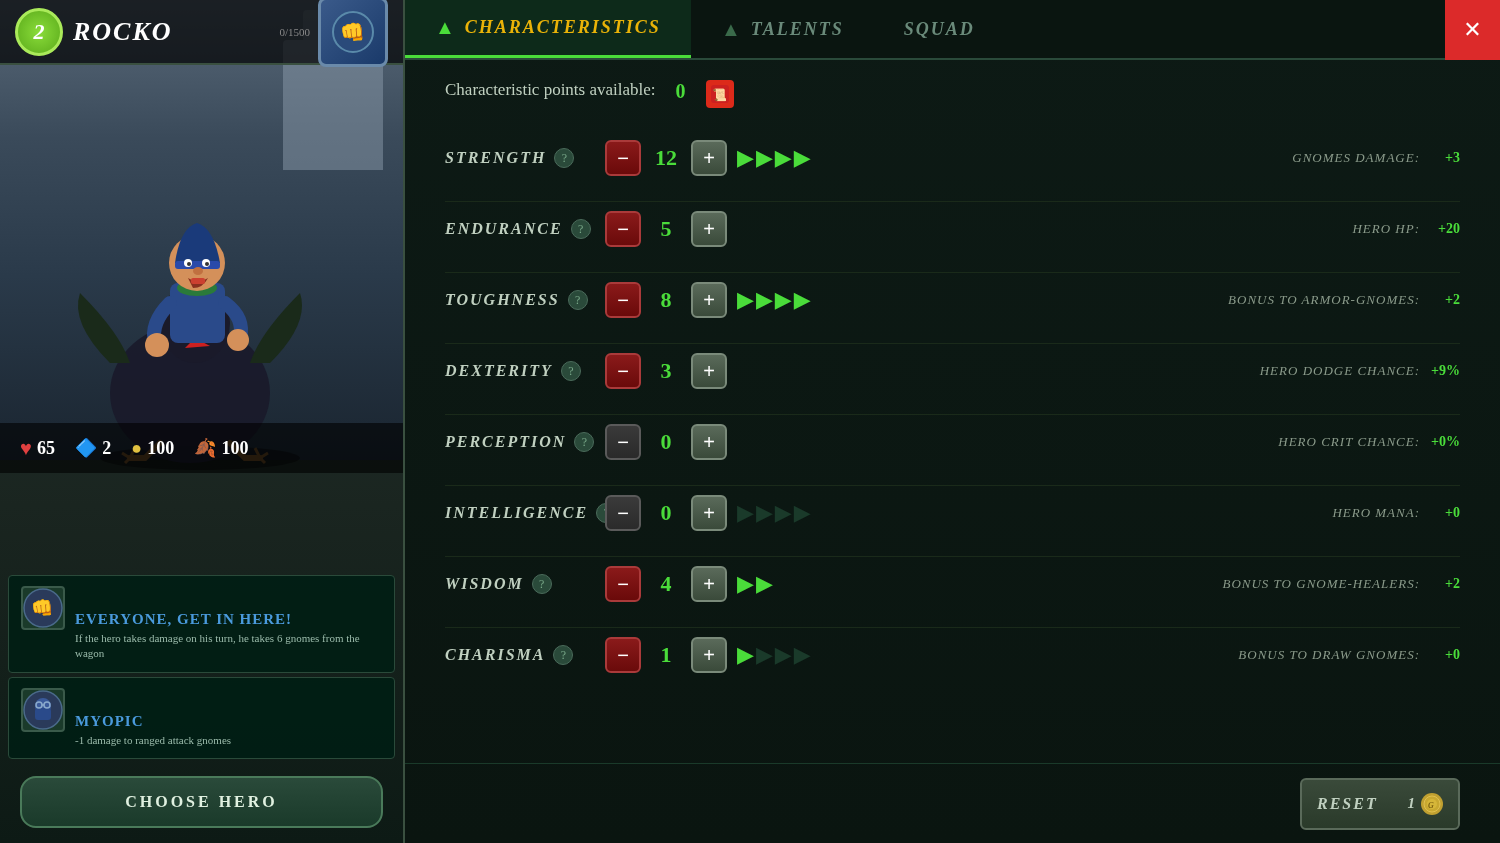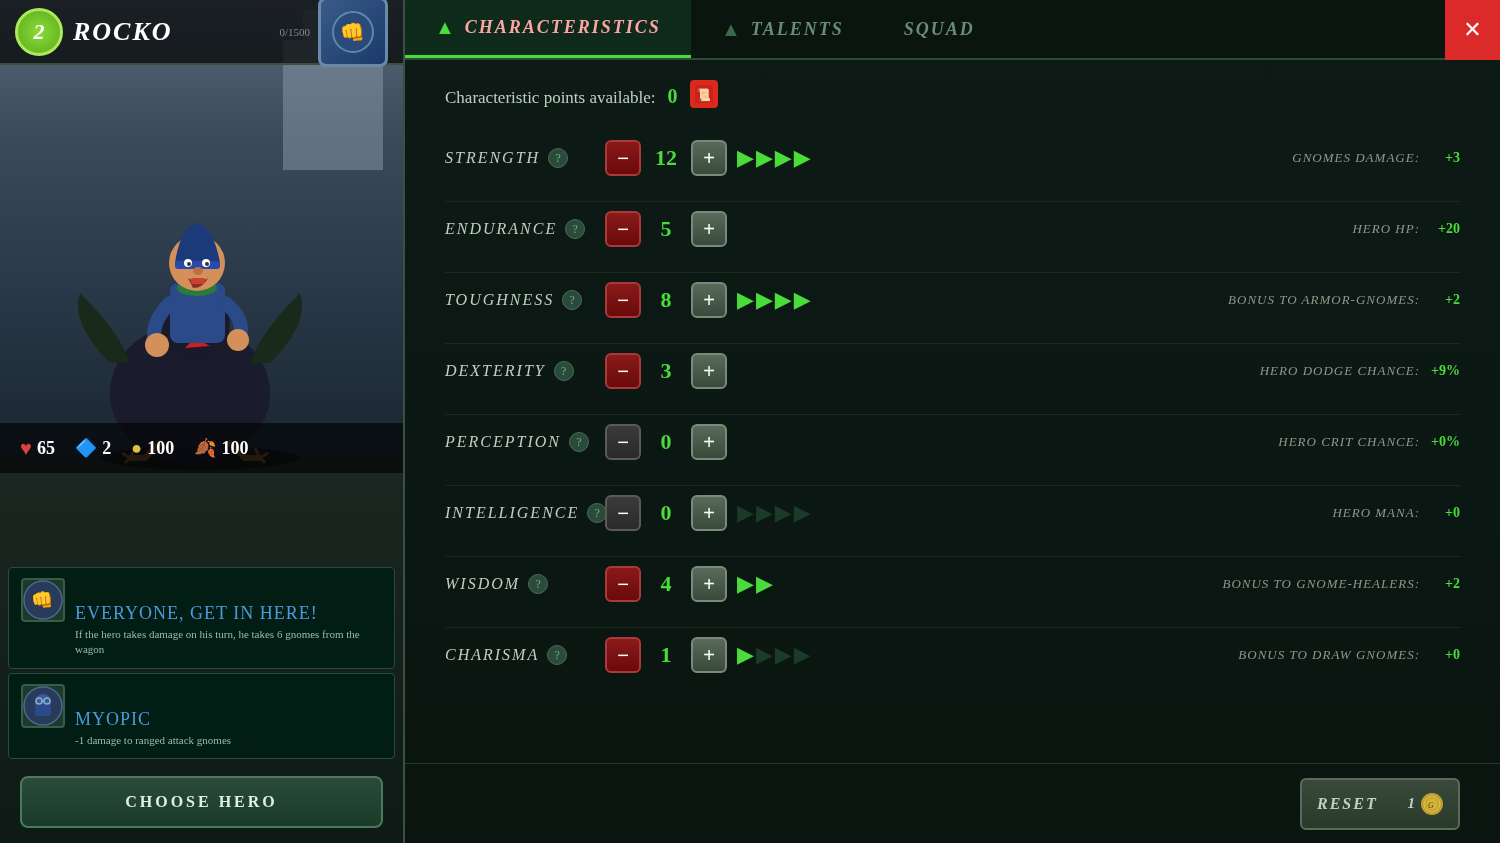--- a/index.html
+++ b/index.html
@@ -156,22 +156,22 @@
       display: flex;
       align-items: center;
       justify-content: center;
       font-size: 22px;
     }
 
     .trait-text-area { flex: 1; }
 
     .trait-name {
       color: #4a9adc;
-      font-size: 18px;
-      font-weight: normal;
+      font-size: 15px;
+      font-weight: bold;
       text-transform: uppercase;
       letter-spacing: 1px;
       margin-bottom: 3px;
       margin-top: 25px;
     }
 
     .trait-desc {
       color: #9abaaa;
       font-size: 11px;
       line-height: 1.4;
@@ -179,21 +179,21 @@
 
     
     .choose-hero-btn {
       position: absolute;
       bottom: 15px;
       left: 20px;
       right: 20px;
       height: 52px;
       background: linear-gradient(180deg, #2a4a3a, #1a3a2a);
       border: 2px solid #4a7a5a;
-      border-radius: 8px;
+      border-radius: 16px;
       color: #e0f0e0;
       font-size: 16px;
       font-weight: bold;
       letter-spacing: 3px;
       text-transform: uppercase;
       cursor: pointer;
       font-family: 'Georgia', serif;
     }
 
     
@@ -228,21 +228,21 @@
       background: #0d2a1a;
       border-bottom: 3px solid #4adc3a;
     }
 
     .tab-arrow-icon {
       color: #4adc3a;
       font-size: 20px;
     }
 
     .tab-label {
-      color: #fca5a5;
+      color: #eab308;
       font-size: 18px;
       font-weight: bold;
       letter-spacing: 2px;
       text-transform: uppercase;
       font-style: italic;
     }
 
     .tab.inactive .tab-label {
       color: #6a8a7a;
     }
@@ -269,22 +269,22 @@
 
     
     .main-content {
       flex: 1;
       padding: 20px 40px;
       overflow-y: auto;
     }
 
     .char-points-bar {
       display: flex;
-      align-items: flex-end;
-      gap: 12px;
+      align-items: flex-start;
+      gap: 20px;
       margin-bottom: 25px;
       font-size: 17px;
       color: #c0d0c0;
     }
 
     .char-points-value {
       color: #4adc3a;
       font-size: 20px;
       font-weight: bold;
     }
@@ -312,21 +312,21 @@
     .stat-name-area {
       width: 160px;
       display: flex;
       align-items: center;
       gap: 8px;
     }
 
     .stat-name-text {
       color: #c0d0c0;
       font-size: 16px;
-      font-weight: normal;
+      font-weight: bold;
       letter-spacing: 2px;
       text-transform: uppercase;
       font-style: italic;
     }
 
     .help-icon {
       width: 20px;
       height: 20px;
       background: #2a4a3a;
       border: 1px solid #4a6a5a;

